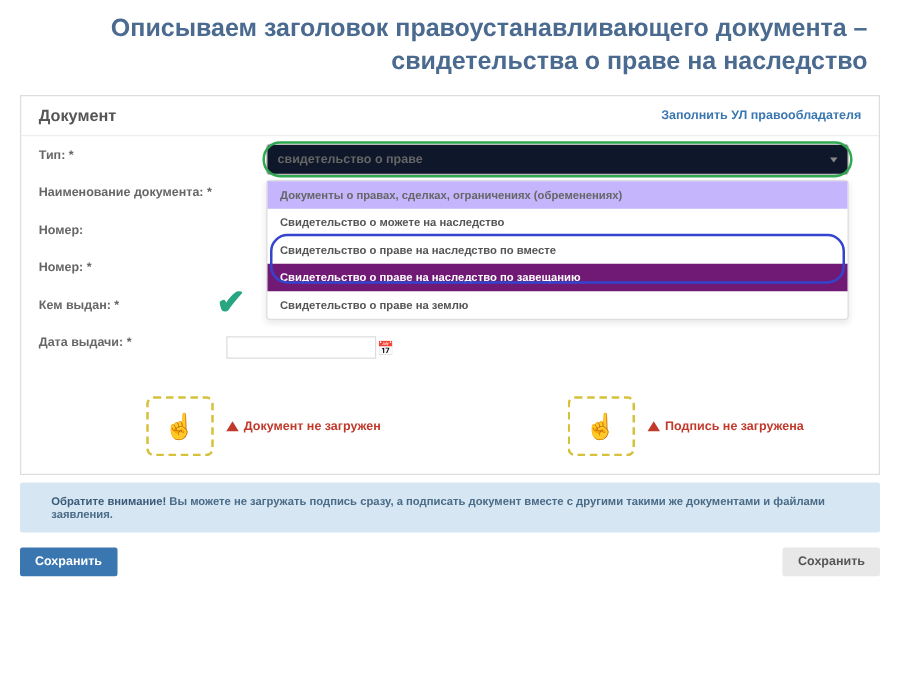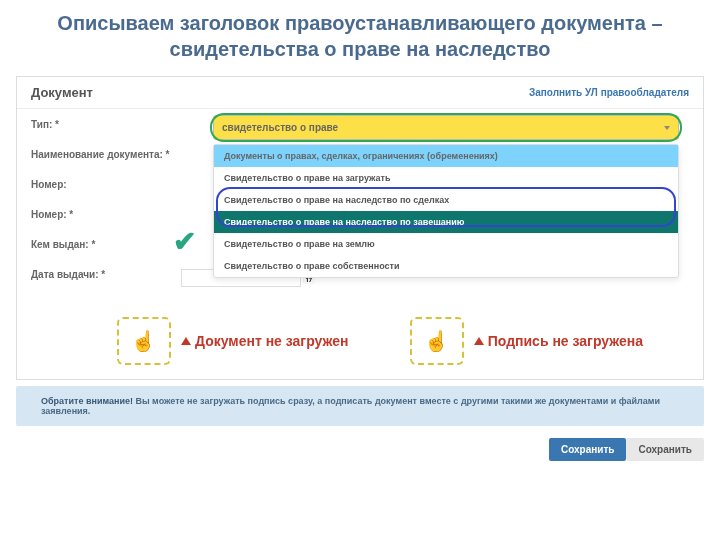--- a/index.html
+++ b/index.html
@@ -1,50 +1,50 @@
 <!DOCTYPE html>
 <html><head>
 <meta charset="utf-8">
 <style>
   * { box-sizing: border-box; margin: 0; padding: 0; font-weight: bold; }
   body { font-family: Arial, sans-serif; width: 720px; height: 540px; background: #fff; position: relative; }
-  .page-title { font-size: 20px; font-weight: bold; color: #4a6a8f; text-align: center; padding: 10px 26px; line-height: 1.3; }
+  .page-title { font-size: 20px; font-weight: bold; color: #4a6a8f; text-align: right; padding: 10px 26px; line-height: 1.3; }
   .panel { margin: 4px 16px 0 16px; border: 1px solid #ddd; background: #fff; }
   .panel-header { display: flex; justify-content: space-between; align-items: center; padding: 8px 14px; border-bottom: 1px solid #eee; }
   .panel-title { font-size: 13px; color: #555; }
   .panel-link { font-size: 10px; color: #3a76b0; cursor: pointer; text-align: right; }
   .form-body { padding: 10px 14px 4px 14px; position: relative; }
   .row { display: flex; align-items: flex-start; min-height: 30px; font-size: 10px; color: #666; }
   .label { width: 150px; flex-shrink: 0; }
   .field-zone { flex: 1; position: relative; }
   .date-field { height: 18px; border: 1px solid #ddd; width: 120px; position: relative; }
   .cal-icon { position: absolute; right: -16px; top: 2px; font-size: 11px; color: #888; }
   
   .combo-wrap { position: absolute; left: 196px; top: 6px; right: 24px; z-index: 10; }
-  .combo-input { border: 1px solid #bbb; border-radius: 3px; padding: 6px 8px; font-size: 10px; color: #666; background: #fde047; position: relative; }
+  .combo-input { border: 1px solid #bbb; border-radius: 3px; padding: 6px 8px; font-size: 10px; color: #666; background: #0f172a; position: relative; }
   .combo-input::after { content: ""; position: absolute; right: 8px; top: 10px; border-left: 3px solid transparent; border-right: 3px solid transparent; border-top: 4px solid #888; }
   .green-ring { position: absolute; top: -3px; left: -4px; right: -4px; bottom: -3px; border: 2px solid #2fa84f; border-radius: 14px; pointer-events: none; }
   .dropdown { margin-top: 4px; border: 1px solid #ddd; border-radius: 3px; background: #fff; box-shadow: 0 2px 6px rgba(0,0,0,.1); }
-  .dd-header { padding: 6px 10px; font-size: 9px; color: #666; background: #7dd3fc; }
+  .dd-header { padding: 6px 10px; font-size: 9px; color: #666; background: #c4b5fd; }
   .dd-item { padding: 6px 10px; font-size: 9px; color: #555; cursor: pointer; position: relative; }
-  .dd-item.sel { background: #0f766e; color: #fff; }
+  .dd-item.sel { background: #701a75; color: #fff; }
   .blue-ring { position: absolute; top: -2px; left: 2px; right: 2px; height: 40px; border: 2px solid #3344cf; border-radius: 14px; pointer-events: none; z-index: 5; }
   
   .checkmark { position: absolute; left: 156px; top: 116px; color: #2aa582; font-size: 28px; z-index: 20; }
   
   .upload-row { display: flex; gap: 40px; padding: 14px 60px 14px 100px; }
   .upload-block { display: flex; align-items: center; gap: 10px; }
   .drop-target { width: 54px; height: 48px; border: 2px dashed #d6c13a; border-radius: 6px; display: flex; align-items: center; justify-content: center; color: #d6c13a; font-size: 20px; }
-  .warn { display: flex; align-items: center; gap: 4px; font-size: 14px; color: #c0392b; }
+  .warn { display: flex; align-items: center; gap: 4px; font-size: 10px; color: #c0392b; }
   .warn-icon { width: 0; height: 0; border-left: 5px solid transparent; border-right: 5px solid transparent; border-bottom: 8px solid #c0392b; }
   
   .notice { margin: 6px 16px; padding: 10px 25px; background: #d6e7f3; color: #4a6b87; font-size: 9px; border-radius: 2px; }
   .notice b { color: #3a5a78; }
   
-  .footer { display: flex; justify-content: flex-end; padding: 6px 16px 10px 16px; }
+  .footer { display: flex; justify-content: space-between; padding: 6px 16px 10px 16px; }
   .btn-primary { background: #3a76b0; color: #fff; border: none; padding: 6px 12px; font-size: 10px; border-radius: 2px; cursor: pointer; }
   .btn-secondary { background: #e8e8e8; color: #555; border: none; padding: 6px 12px; font-size: 10px; border-radius: 2px; cursor: pointer; }
 </style>
 </head>
 <body>
 
 <div class="page-title">Описываем заголовок правоустанавливающего документа – свидетельства о праве на наследство</div>
 
 <div class="panel">
   <div class="panel-header">
@@ -79,28 +79,27 @@
 
     <span class="checkmark">✔</span>
 
     <div class="combo-wrap">
       <div class="combo-input">
         <span>свидетельство о праве</span>
         <div class="green-ring"></div>
       </div>
       <div class="dropdown">
         <div class="dd-header">Документы о правах, сделках, ограничениях (обременениях)</div>
-        <div class="dd-item">Свидетельство о праве на загружать</div>
+        <div class="dd-item">Свидетельство о можете на наследство</div>
         <div style="position:relative">
-          <div class="dd-item">Свидетельство о праве на наследство по сделках</div>
+          <div class="dd-item">Свидетельство о праве на наследство по вместе</div>
           <div class="dd-item sel">Свидетельство о праве на наследство по завещанию</div>
           <div class="blue-ring"></div>
         </div>
         <div class="dd-item">Свидетельство о праве на землю</div>
-        <div class="dd-item">Свидетельство о праве собственности</div>
       </div>
     </div>
   </div>
 
   <div class="upload-row">
     <div class="upload-block">
       <div class="drop-target">
         <span>☝</span>
       </div>
       <div class="warn">

